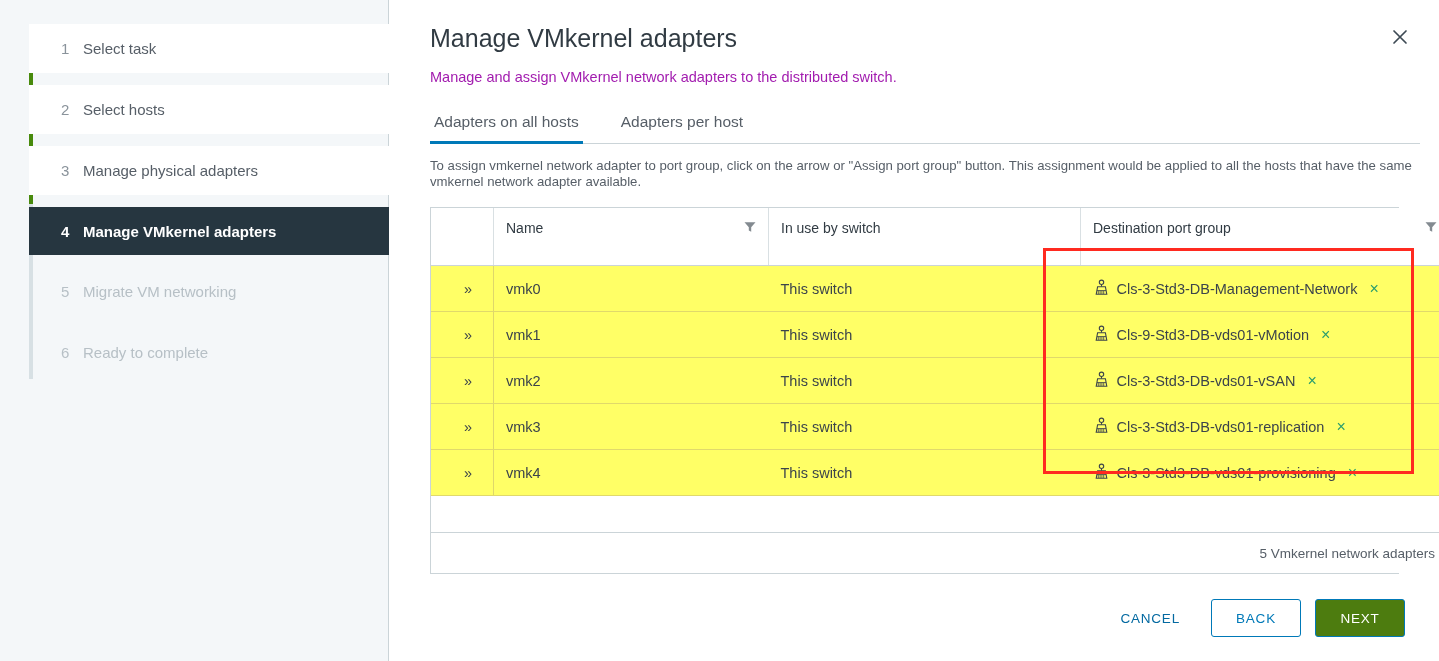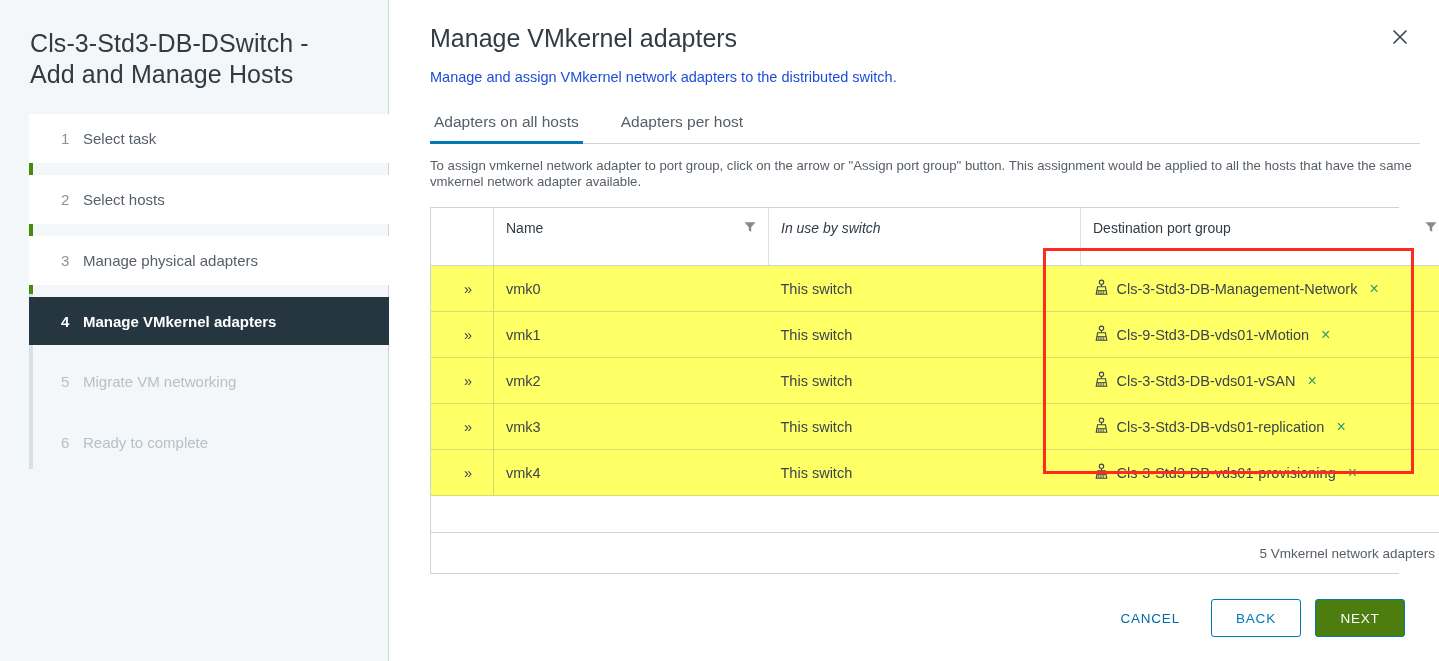--- a/index.html
+++ b/index.html
@@ -126,21 +126,21 @@
     top: 20px;
     width: 34px;
     height: 34px;
     display: flex;
     align-items: center;
     justify-content: center;
     cursor: pointer;
   }
   .page-sub {
     font-size: 14.5px;
-    color: #1d4ed8;
+    color: #a21caf;
     margin: 14px 12px 0 0;
     line-height: 19px;
   }
   .tabs {
     margin: 20px 0 0 0;
     display: flex;
     border-bottom: 1px solid #cbd4d8;
     width: 990px;
   }
   .tab {
@@ -187,21 +187,21 @@
     color: #313b43;
     font-size: 14px;
     background: #ffffff;
     border-bottom: 1px solid #cbd4d8;
     padding: 0 0 17px 12px;
     vertical-align: middle;
     position: relative;
   }
   th.col-exp { width: 50px; padding: 0; }
   th.col-name { width: 262px; border-left: 1px solid #d9e0e3; }
-  th.col-inuse { width: 299px; border-left: 1px solid #d9e0e3; font-style: italic; }
+  th.col-inuse { width: 299px; border-left: 1px solid #d9e0e3; }
   th.col-dest { width: 356px; border-left: 1px solid #d9e0e3; }
 
   .th-inner {
     display: flex;
     align-items: center;
     justify-content: space-between;
     padding-right: 12px;
   }
   .filter-ico { opacity: 0.75; }
 
@@ -303,21 +303,20 @@
     border: 1px solid #0079b8;
     color: #ffffff;
   }
 </style>
 </head>
 <body>
 
 <div class="wizard">
 
   <div class="sidebar">
-    <div class="wizard-title">Cls-3-Std3-DB-DSwitch - Add and Manage Hosts</div>
 
     <div class="steps">
       <div class="step-track"></div>
       <div class="step-track-done"></div>
 
       <div class="step">
         <span class="num">1</span>
         <span class="label">Select task</span>
       </div>
 

